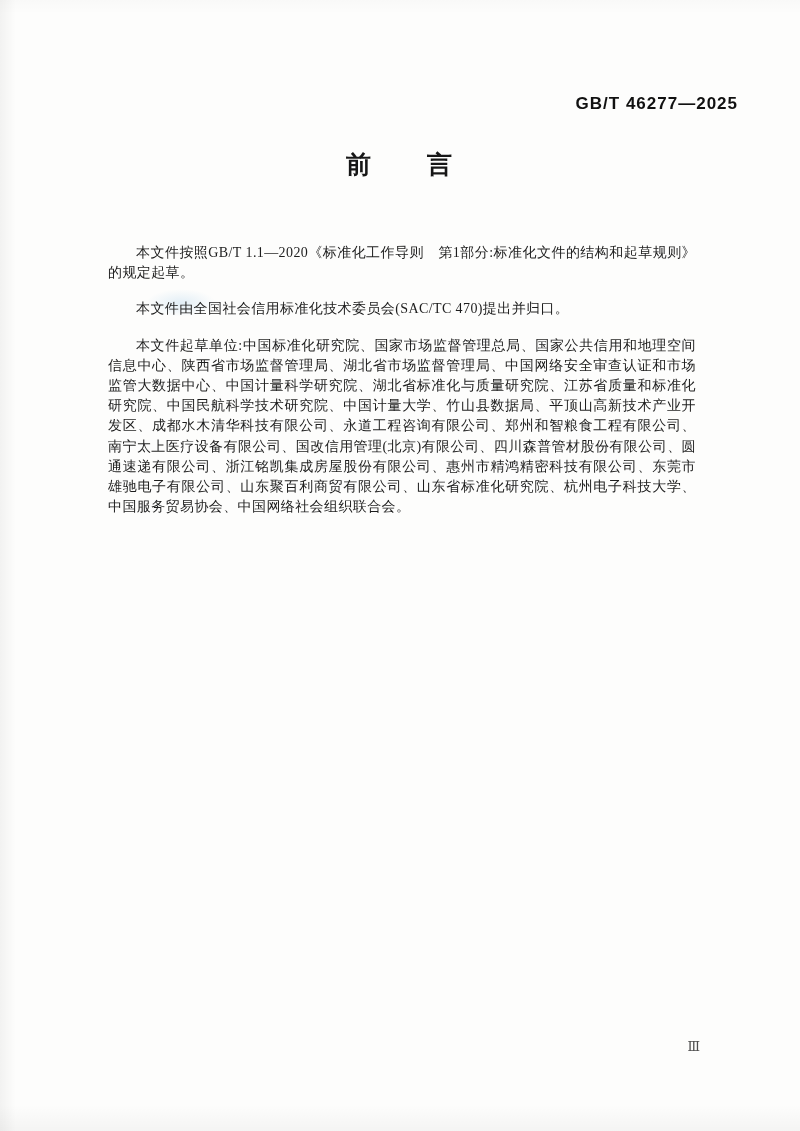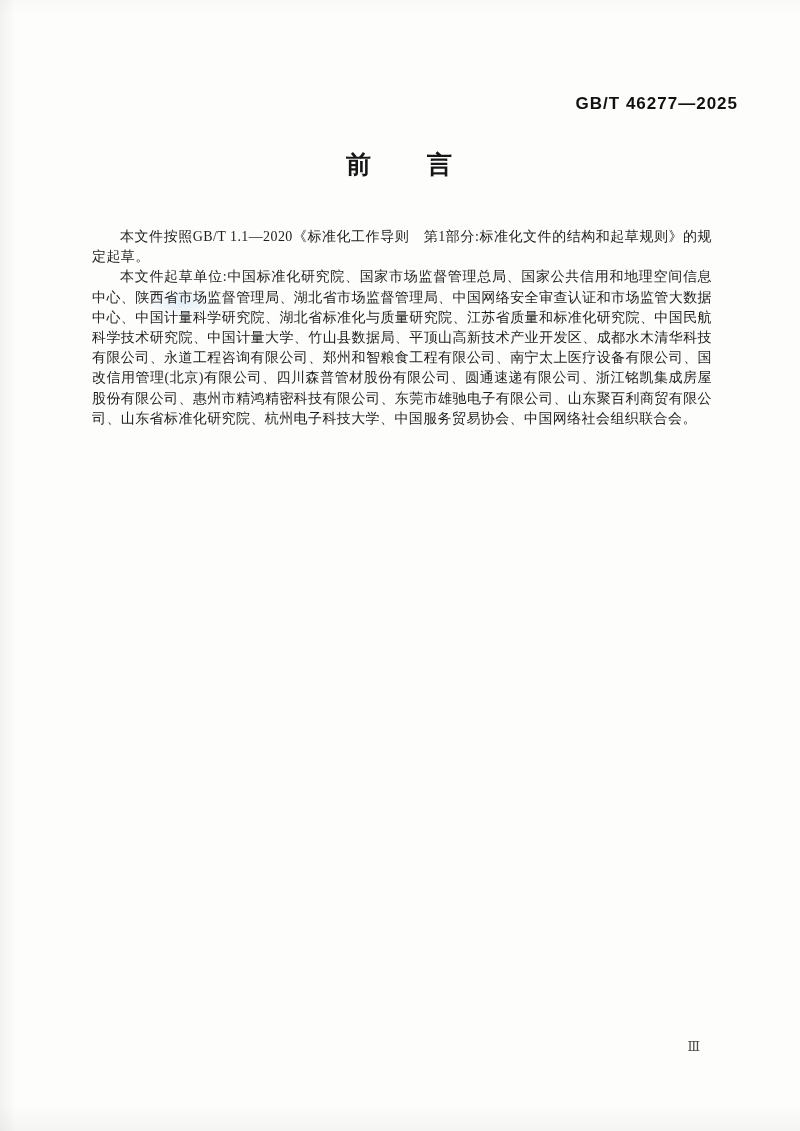--- a/index.html
+++ b/index.html
@@ -43,21 +43,21 @@
     color: #161616;
     letter-spacing: 2px;
   }
   .body-text {
     position: absolute;
     top: 227px;
     left: 92px;
     width: 620px;
   }
   .body-text p {
-    margin: 0;
+    margin: 16px;
     text-indent: 2em;
     text-align: justify;
     font-size: 14px;
     line-height: 20.2px;
     letter-spacing: 0.4px;
     color: #1d1d1d;
   }
   .page-num {
     position: absolute;
     top: 1039px;
@@ -83,18 +83,19 @@
 <div class="page">
 
   <div class="std-code">GB/T 46277—2025</div>
 
   <div class="fw-title">前　　言</div>
 
   <span class="watermark-blob"></span>
 
   <div class="body-text">
     <p>本文件按照GB/T 1.1—2020《标准化工作导则　第1部分:标准化文件的结构和起草规则》的规定起草。</p>
+    <p>本文件由全国社会信用标准化技术委员会(SAC/TC 470)提出并归口。</p>
     <p>本文件起草单位:中国标准化研究院、国家市场监督管理总局、国家公共信用和地理空间信息中心、陕西省市场监督管理局、湖北省市场监督管理局、中国网络安全审查认证和市场监管大数据中心、中国计量科学研究院、湖北省标准化与质量研究院、江苏省质量和标准化研究院、中国民航科学技术研究院、中国计量大学、竹山县数据局、平顶山高新技术产业开发区、成都水木清华科技有限公司、永道工程咨询有限公司、郑州和智粮食工程有限公司、南宁太上医疗设备有限公司、国改信用管理(北京)有限公司、四川森普管材股份有限公司、圆通速递有限公司、浙江铭凯集成房屋股份有限公司、惠州市精鸿精密科技有限公司、东莞市雄驰电子有限公司、山东聚百利商贸有限公司、山东省标准化研究院、杭州电子科技大学、中国服务贸易协会、中国网络社会组织联合会。</p>
   </div>
 
   <div class="page-num">Ⅲ</div>
 
 </div>
 
 </body></html>

